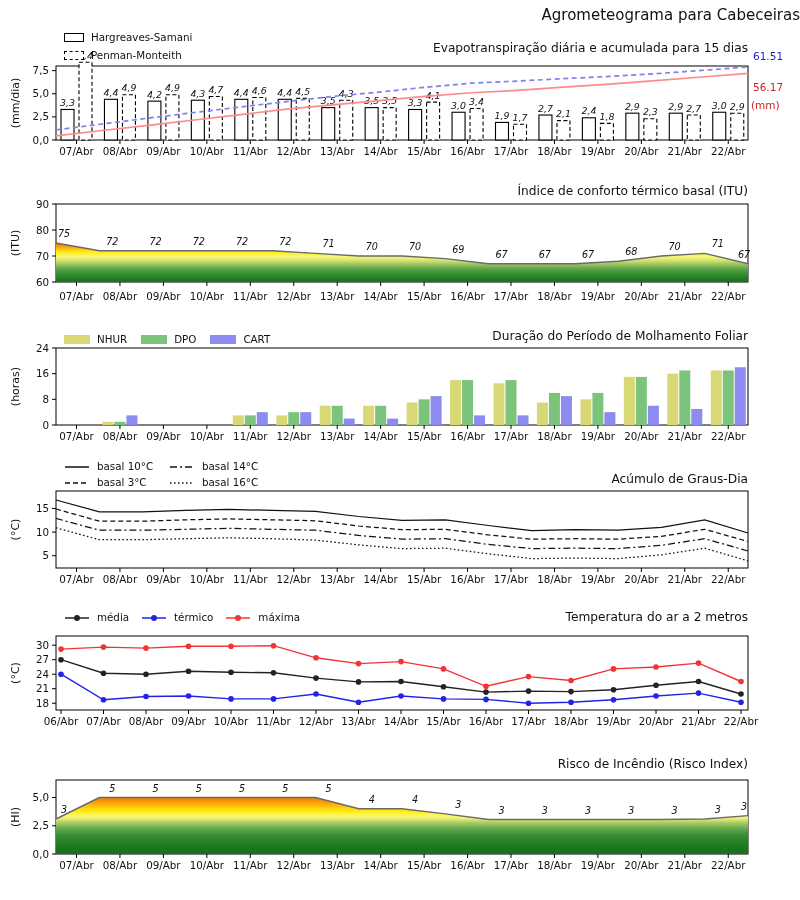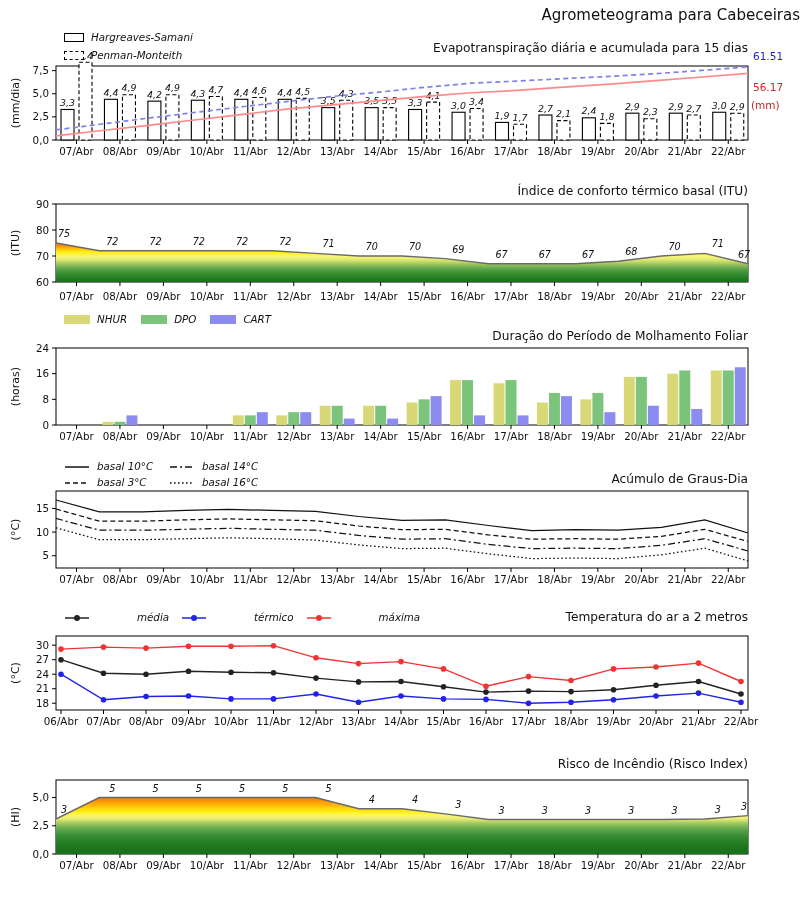--- a/index.html
+++ b/index.html
@@ -2,31 +2,31 @@
 <html><head>
 <meta charset="utf-8">
 <style>
   html,body{margin:0;padding:0;background:#fff;}
   body{width:800px;height:900px;position:relative;font-family:"DejaVu Sans","Liberation Sans",sans-serif;color:#111;}
   #page{position:absolute;left:0;top:0;width:800px;height:900px;overflow:hidden;background:#fff;}
   .main-title{position:absolute;top:6px;left:0;width:800px;text-align:right;font-size:15px;font-weight:400;color:#111;margin:0;}
   .sub-title{position:absolute;left:56px;width:692px;text-align:right;font-size:12.2px;color:#111;}
   #plots{position:absolute;left:0;top:0;}
   .legend{position:absolute;display:flex;align-items:flex-start;color:#111;font-size:10.3px;line-height:13px;pointer-events:none;}
-  .legend .entry{display:flex;align-items:center;font-style:italic;}
+  .legend .entry{display:flex;align-items:center;}
   .box-glyph{display:inline-block;width:20px;height:9px;border:1.2px solid #000;background:#fff;box-sizing:border-box;}
   .box-glyph.dashed{border-style:dashed;}
   .swatch{display:inline-block;width:26px;height:9px;}
   .glabel{margin-left:7px;white-space:nowrap;}
   #legend-evapo{left:64px;top:31px;flex-direction:column;gap:5px;}
-  #legend-molhamento{left:64px;top:313px;flex-direction:row;}
+  #legend-molhamento{left:64px;top:333px;flex-direction:row;}
   #legend-molhamento .entry{margin-right:14px;}
   #legend-graus{left:64px;top:460px;display:grid;grid-template-columns:105px auto;grid-auto-flow:column;grid-template-rows:16px 16px;}
   #legend-temperatura{left:64px;top:611px;flex-direction:row;}
-  #legend-temperatura .entry{margin-right:12px;gap:40px;}
+  #legend-temperatura .entry{margin-right:12px;}
 </style>
 </head>
 <body>
 
 <div id="page">
   <h1 class="main-title">Agrometeograma para Cabeceiras</h1>
 
   <svg id="plots" width="800" height="900">
       <defs>
         <linearGradient id="grad-itu" x1="0" y1="282" x2="0" y2="204" gradientUnits="userSpaceOnUse">

